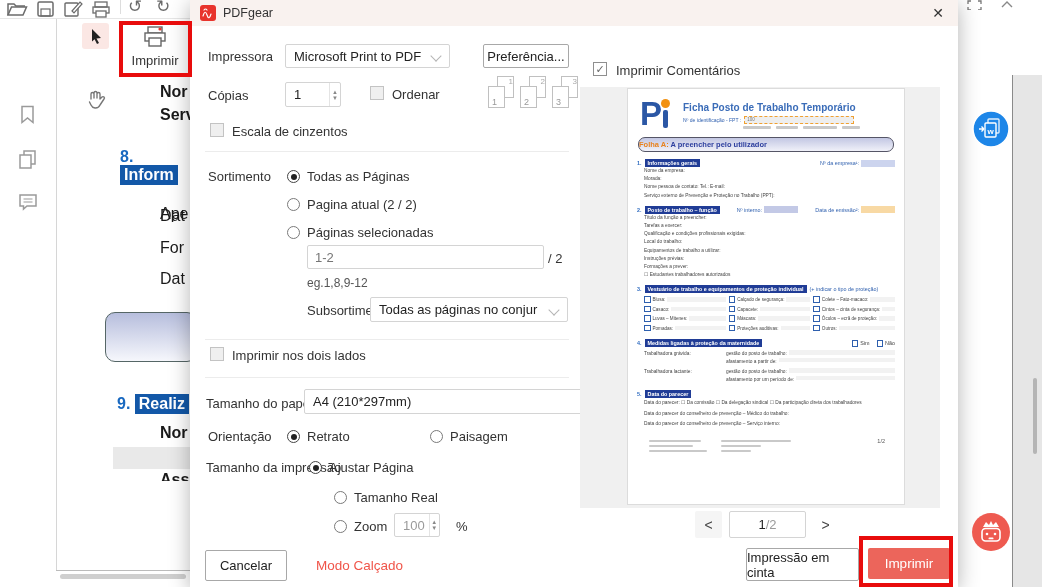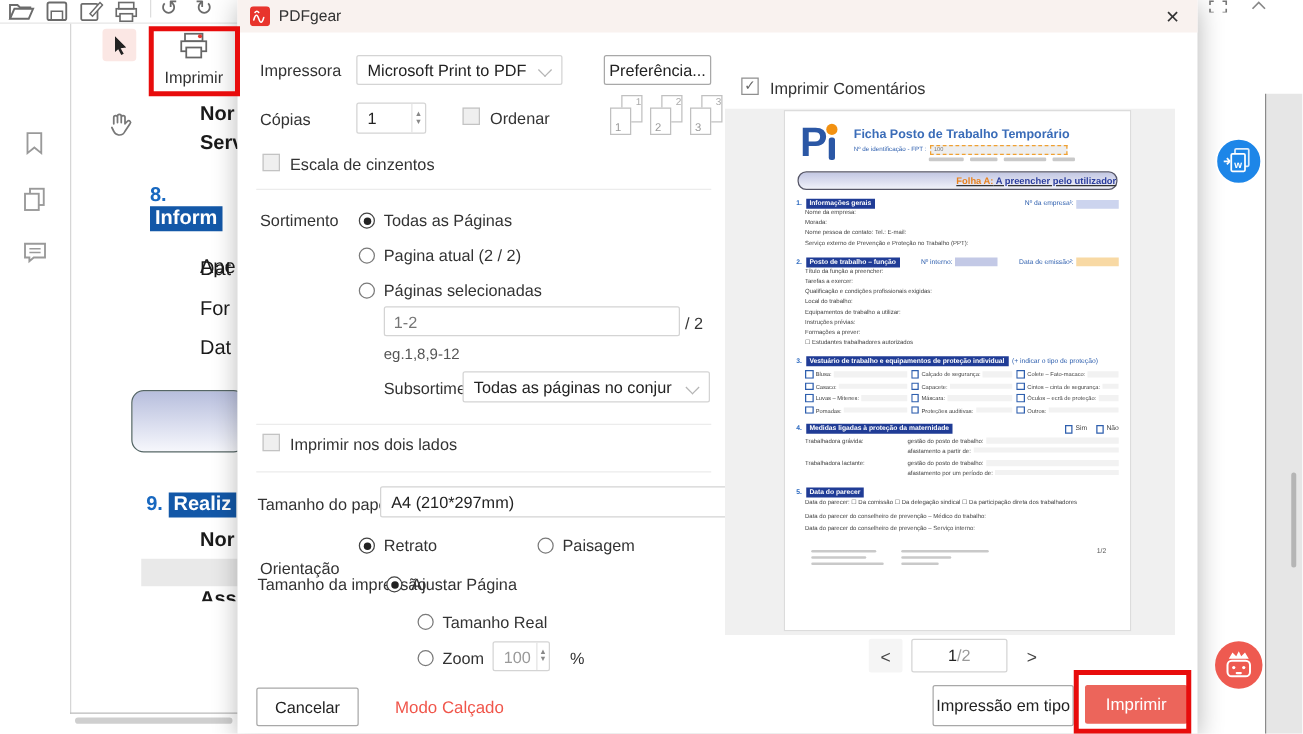--- a/index.html
+++ b/index.html
@@ -32,21 +32,21 @@
   .collate .n2{position:absolute;left:4px;bottom:1px;font-size:9px;color:#999;}
   
   .pv-page{position:absolute;left:437px;top:88px;width:278px;height:417px;background:#fff;
            border:1px solid #dcdcdc;box-sizing:border-box;overflow:hidden;}
   .pv-head{display:flex;gap:7px;padding:7px 10px 0 12px;}
   .pv-title{font-size:10px;font-weight:bold;color:#3a6cb8;margin-top:6px;}
   .pv-idline{font-size:5px;color:#2e5fae;margin-top:3px;display:flex;align-items:center;gap:3px;}
   .pv-idbox{width:110px;height:8px;background:#eee;border:1px dashed #f0a030;font-size:4.5px;color:#777;padding-left:2px;box-sizing:border-box;}
   .blurbar{height:2.5px;background:#c9c9c9;border-radius:1px;}
   .pv-banner{height:13px;margin:3px 10px 0 10px;border:1px solid #556;border-radius:7px;
-             background:linear-gradient(#c3c7e3,#f0f1f9);text-align:right;font-size:7.5px;font-weight:bold;line-height:13px;text-decoration:underline;}
+             background:linear-gradient(#c3c7e3,#f0f1f9);text-align:left;font-size:7.5px;font-weight:bold;line-height:13px;}
   .pv-banner .fa{color:#e8821e;}
   .pv-banner .fb{color:#2d3f9e;}
   .pv-body{padding:0 9px;}
   .sec-head{display:flex;align-items:center;gap:3px;font-size:5.4px;margin-top:6px;}
   .sec-num{color:#2e6bc0;font-weight:bold;}
   .sec-chip{background:#203c96;color:#fff;font-weight:bold;padding:1px 3px;}
   .sec-side{color:#2e5fae;margin-left:auto;display:flex;align-items:center;gap:2px;}
   .vbox{width:34px;height:7px;background:#ccd4ee;}
   .obox{width:34px;height:7px;background:#f8d9a4;}
   .pv-row{font-size:4.8px;line-height:8.2px;color:#444;margin-left:7px;white-space:nowrap;overflow:hidden;}
@@ -251,21 +251,21 @@
   <div class="abs lbl" style="left:42px;top:348px;">Imprimir nos dois lados</div>
 
   <div class="abs divider" style="left:15px;top:377px;width:364px;"></div>
 
   <div class="abs lbl" style="left:16px;top:396px;">Tamanho do papel</div>
   <div class="abs select" style="left:114px;top:389px;width:300px;height:25px;">
     <span>A4 (210*297mm)</span>
     <span class="chev" style="top:8px;"></span>
   </div>
 
-  <div class="abs lbl" style="left:18px;top:447px;">Orientação</div>
+  <div class="abs lbl" style="left:18px;top:429px;">Orientação</div>
   <div class="abs radio sel" style="left:97px;top:430px;"></div>
   <div class="abs lbl" style="left:117px;top:429px;">Retrato</div>
   <div class="abs radio" style="left:240px;top:430px;"></div>
   <div class="abs lbl" style="left:260px;top:429px;">Paisagem</div>
 
   <div class="abs lbl" style="left:16px;top:460px;">Tamanho da impressão</div>
   <div class="abs radio sel" style="left:119px;top:461px;"></div>
   <div class="abs lbl" style="left:139px;top:460px;">Ajustar Página</div>
   <div class="abs radio" style="left:144px;top:491px;"></div>
   <div class="abs lbl" style="left:164px;top:490px;">Tamanho Real</div>
@@ -500,17 +500,17 @@
       <span>&lt;</span>
     </div>
   <div class="abs" style="left:539px;top:511px;width:77px;height:27px;border:1px solid #d4d4d4;border-radius:2px;box-sizing:border-box;display:flex;align-items:center;justify-content:center;font-size:13px;">
     <span style="color:#222;">1</span>
       <span style="color:#9a9a9a;">/2</span>
   </div>
   <div class="abs" style="left:622px;top:511px;width:27px;height:27px;display:flex;align-items:center;justify-content:center;font-size:14px;color:#444;cursor:pointer;">
       <span>&gt;</span>
     </div>
 
-  <div class="abs btn" style="left:556px;top:548px;width:113px;height:33px;">Impressão em tipo</div>
+  <div class="abs btn" style="left:556px;top:548px;width:113px;height:33px;">Impressão em cinta</div>
   <div class="abs" style="left:678px;top:548px;width:82px;height:31px;background:#ec655b;border-radius:2px;display:flex;align-items:center;justify-content:center;font-size:13.5px;color:#fff;cursor:pointer;">Imprimir</div>
 </div>
 
 <div class="abs red-rect" style="left:859px;top:536px;width:94px;height:51px;"></div>
 
 </body></html>

